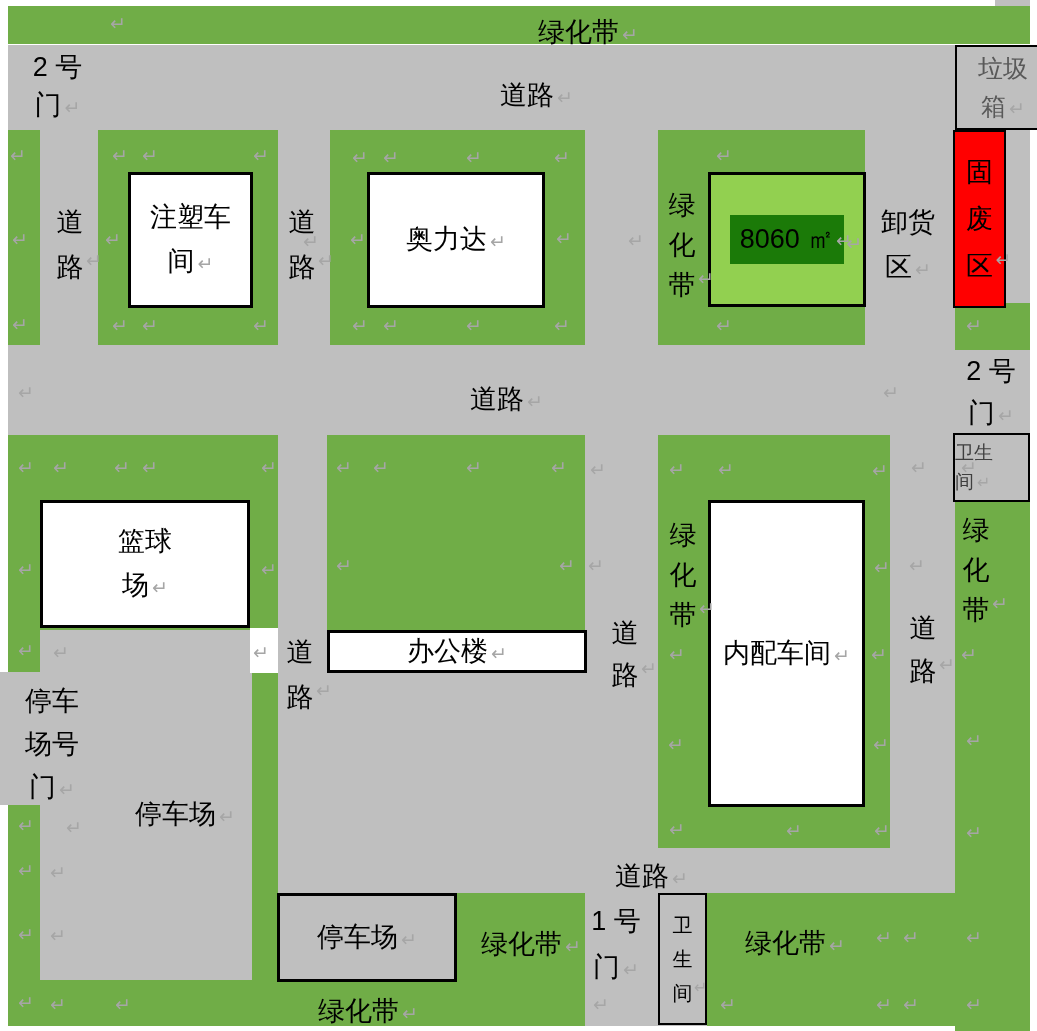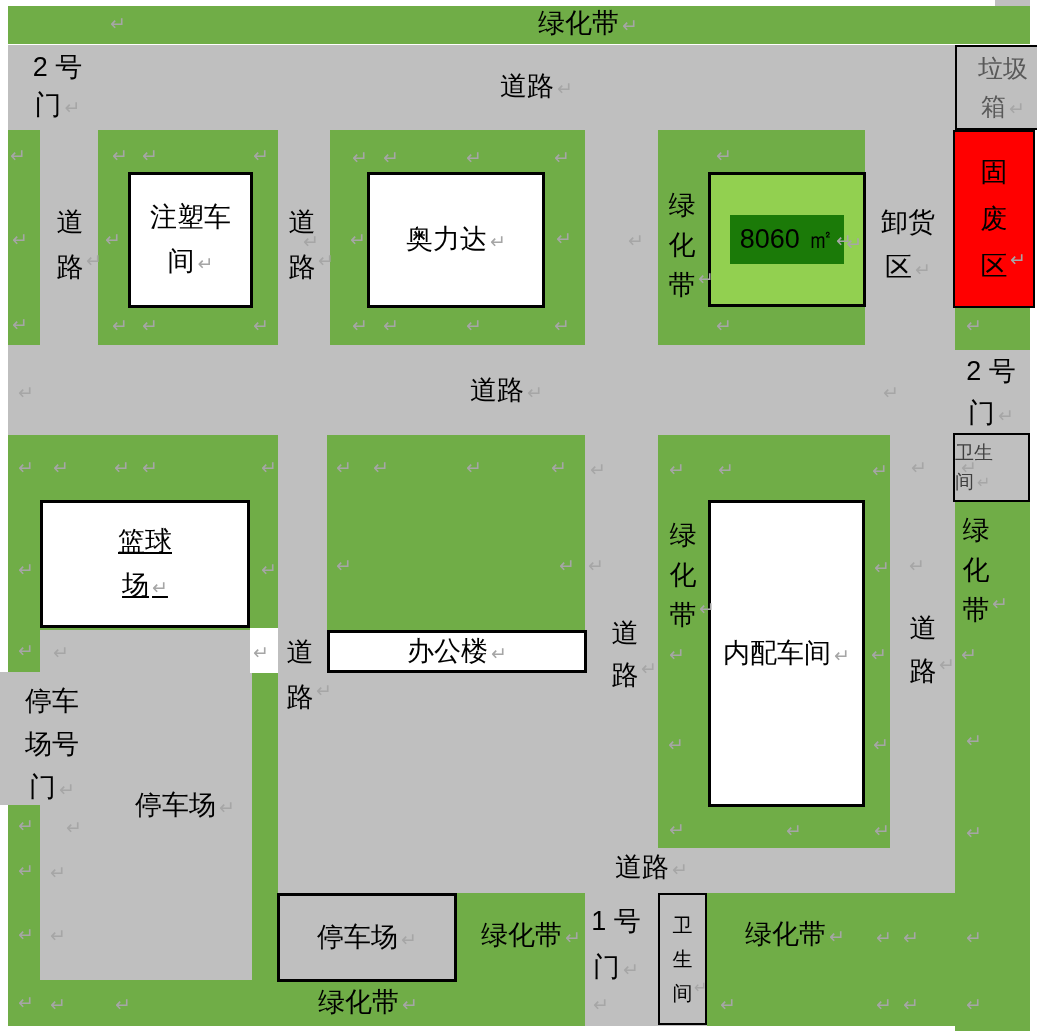--- a/index.html
+++ b/index.html
@@ -10,35 +10,35 @@
   .green{background:var(--green);}
   .white{background:#fff;}
   .box{position:absolute;box-sizing:border-box;border:3px solid #000;
        display:flex;align-items:center;justify-content:center;flex-direction:column;}
   .box.thin{border-width:2px;}
   .fill-gray{background:var(--gray);}
   .fill-white{background:#fff;}
   .fill-red{background:var(--red);}
   .fill-lightgreen{background:var(--lightgreen);}
   .lbl{position:absolute;font-size:27px;line-height:44px;color:var(--ink);}
-  .lbl1{white-space:nowrap;line-height:28px;}
+  .lbl1{white-space:nowrap;line-height:46px;}
   .ln{text-align:center;white-space:nowrap;}
   .mk{color:var(--mark);font-size:19px;margin-left:3px;font-family:"DejaVu Sans",sans-serif;}
   .mark{position:absolute;color:var(--mark);font-size:19px;line-height:19px;
         font-family:"DejaVu Sans",sans-serif;}
   .vlbl{position:absolute;width:30px;word-break:break-all;font-size:27px;text-align:center;}
   .vlbl .mk{position:absolute;right:-17px;bottom:7px;margin:0;}
   .lh40{line-height:40px;} .lh42{line-height:42px;} .lh43{line-height:43px;}
   .lh45{line-height:45px;} .lh47{line-height:47px;}
   .box .inlbl{position:relative;font-size:27px;line-height:44px;text-align:center;}
   .hlwrap{position:relative;}
   .hl{background:var(--dkgreen);padding:2px 10px;text-align:center;
       font-size:27px;line-height:45px;}
   .hlwrap .mk{position:absolute;right:-18px;bottom:10px;margin:0;}
-  .cols{display:flex;flex-direction:row;gap:12px;text-decoration:underline;}
+  .cols{display:flex;flex-direction:row;gap:12px;}
   .col{text-align:center;font-size:27px;line-height:44px;}
 </style>
 </head>
 <body>
 
 <div id="page">
 
   <div class="rect gray" style="left:8px;top:45px;width:1022px;height:981px"></div>
   <div class="rect gray" style="left:0px;top:672px;width:40px;height:133px"></div>
   <div class="rect gray" style="left:995px;top:0px;width:35px;height:7px"></div>
@@ -62,21 +62,21 @@
 
   <div class="rect white" style="left:250px;top:628px;width:28px;height:45px"></div>
 
   <div class="box thin fill-gray" style="left:955px;top:45px;width:96px;height:85px">
     <div class="inlbl" style="font-size:25px;line-height:38px;color:var(--trash-ink)">
       <div class="ln"><span>垃圾</span></div>
       <div class="ln"><span>箱</span><span class="mk">↵</span></div>
     </div>
   </div>
 
-  <div class="box thin fill-red" style="left:953px;top:130px;width:82px;height:178px">
+  <div class="box thin fill-red" style="left:953px;top:130px;width:53px;height:178px">
     <div class="vlbl lh47" style="position:relative">
       <span>固废区</span><span class="mk">↵</span>
     </div>
   </div>
 
   <div class="box thin fill-gray" style="left:953px;top:433px;width:77px;height:69px;align-items:flex-start;">
     <div class="inlbl" style="font-size:19px;line-height:29px;text-align:left;color:var(--restroom-ink)">
       <div class="ln"><span>卫生</span></div>
       <div class="ln" style="text-align:left"><span>间</span><span class="mk" style="font-size:16px">↵</span></div>
     </div>

